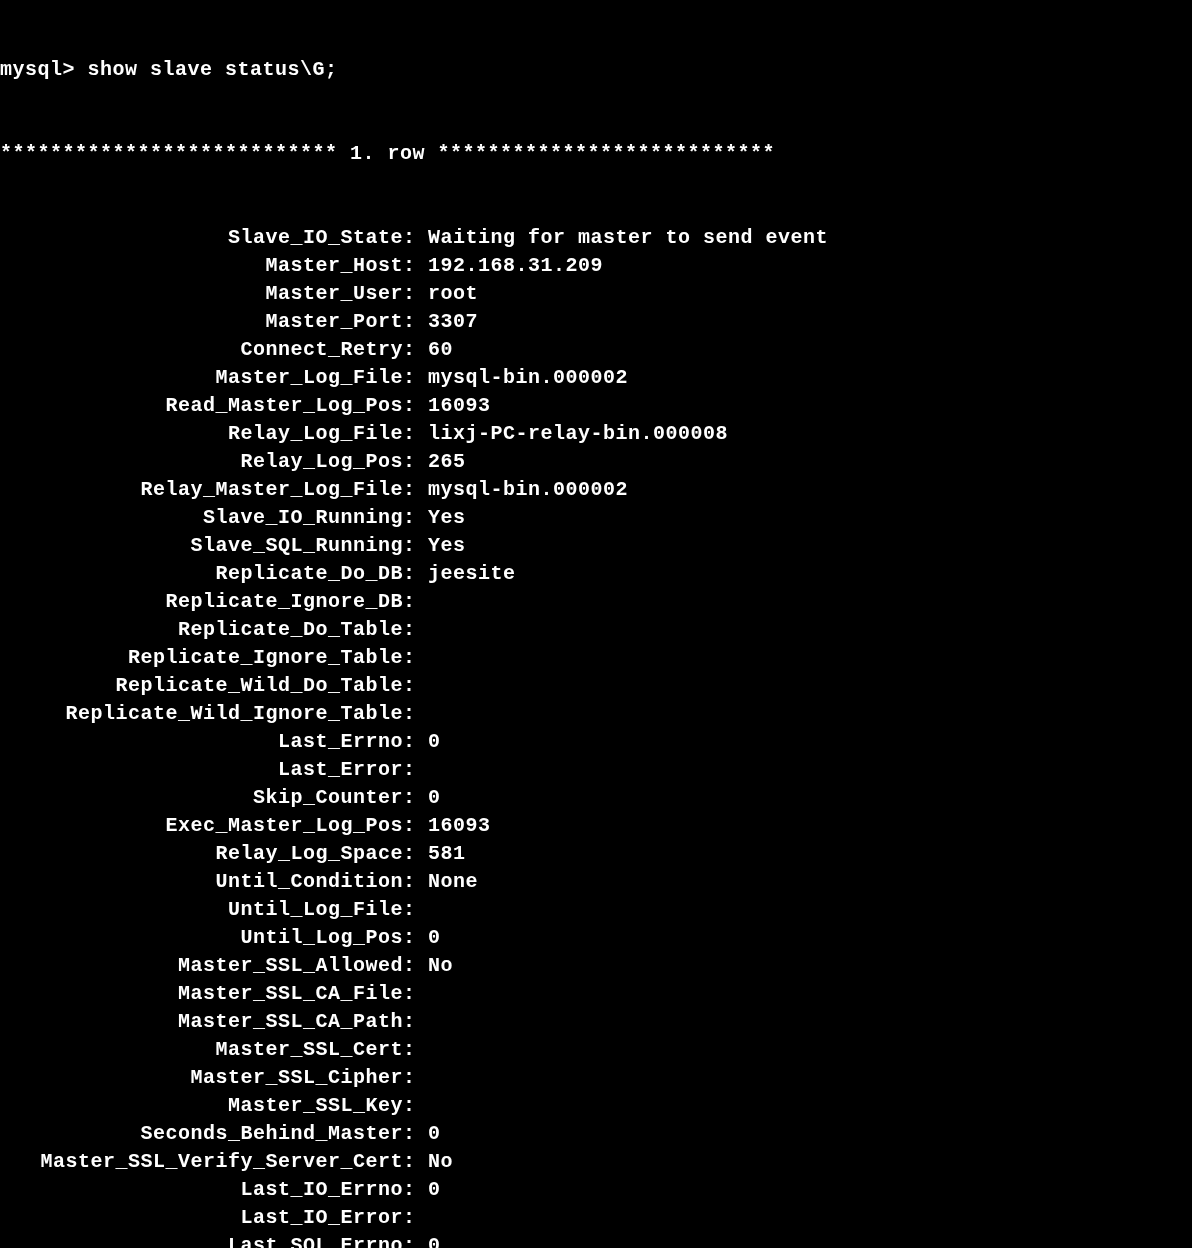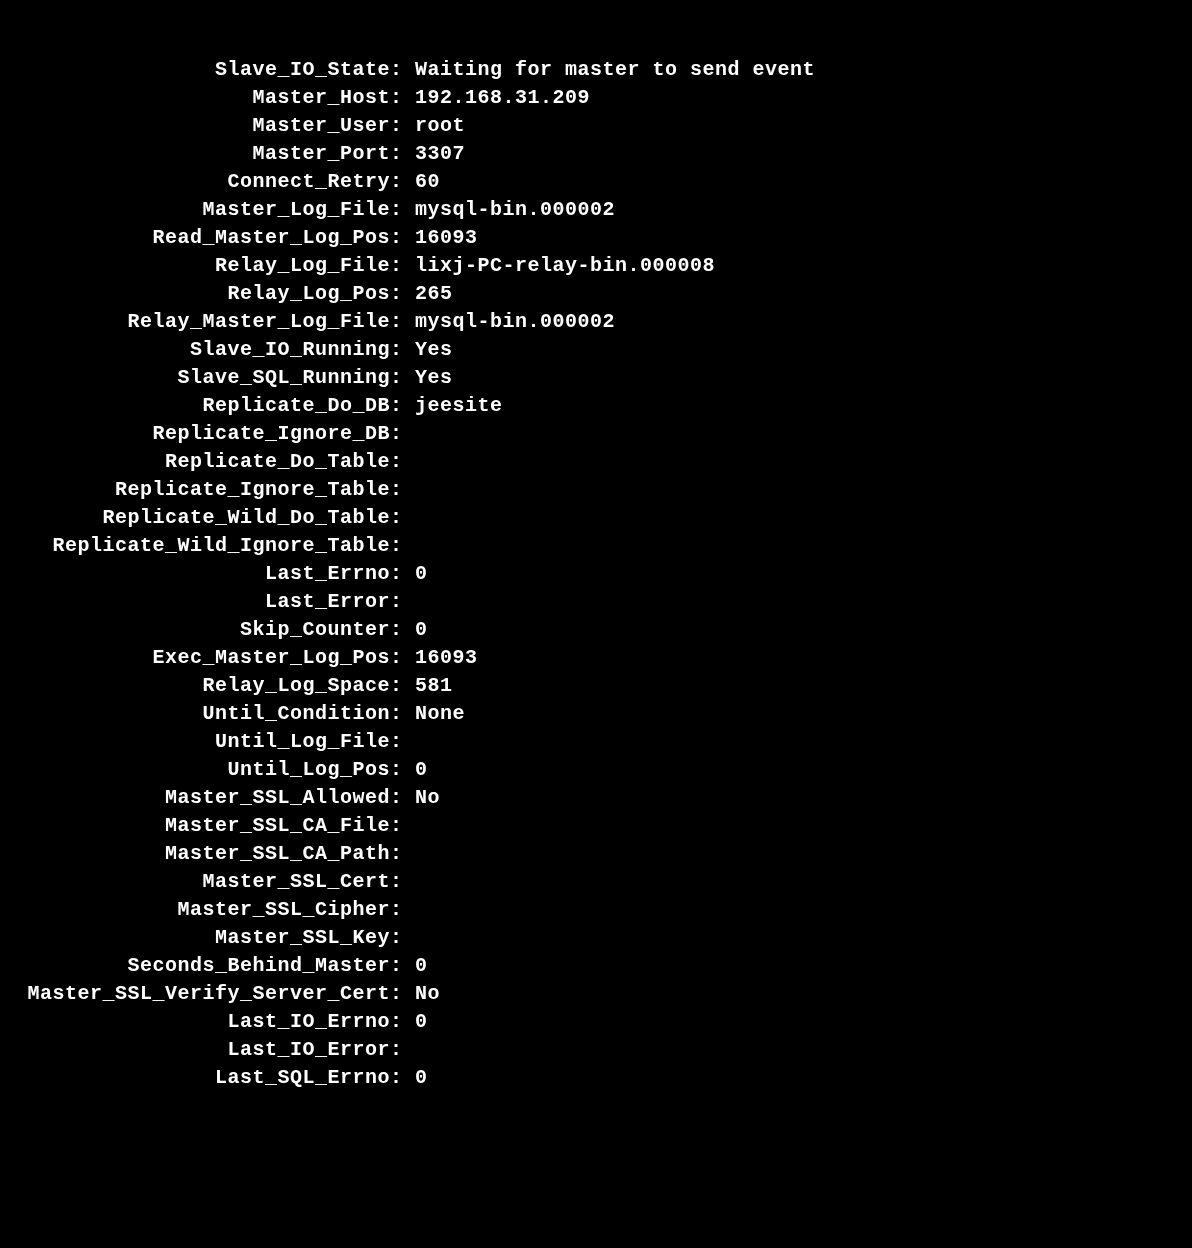--- a/index.html
+++ b/index.html
@@ -20,28 +20,31 @@
     white-space: pre;
     padding: 0;
   }
   .row {
     display: flex;
   }
   .label {
     display: inline-block;
     width: 415px;
     text-align: right;
+    margin-left: 13px;
   }
   .value {
     display: inline-block;
     padding-left: 0;
     text-align: center;
   }
   .header-line {
     white-space: pre;
   }
 </style>
 </head>
 <body>
 
 <div class="terminal">
+  <div class="header-line"><span>mysql&gt; </span><span>show slave status\G;</span></div>
+  <div class="header-line">*************************** 1. row ***************************</div>
   <div id="fields"><div class="row"><span class="label">Slave_IO_State: </span><span class="value">Waiting for master to send event</span></div><div class="row"><span class="label">Master_Host: </span><span class="value">192.168.31.209</span></div><div class="row"><span class="label">Master_User: </span><span class="value">root</span></div><div class="row"><span class="label">Master_Port: </span><span class="value">3307</span></div><div class="row"><span class="label">Connect_Retry: </span><span class="value">60</span></div><div class="row"><span class="label">Master_Log_File: </span><span class="value">mysql-bin.000002</span></div><div class="row"><span class="label">Read_Master_Log_Pos: </span><span class="value">16093</span></div><div class="row"><span class="label">Relay_Log_File: </span><span class="value">lixj-PC-relay-bin.000008</span></div><div class="row"><span class="label">Relay_Log_Pos: </span><span class="value">265</span></div><div class="row"><span class="label">Relay_Master_Log_File: </span><span class="value">mysql-bin.000002</span></div><div class="row"><span class="label">Slave_IO_Running: </span><span class="value">Yes</span></div><div class="row"><span class="label">Slave_SQL_Running: </span><span class="value">Yes</span></div><div class="row"><span class="label">Replicate_Do_DB: </span><span class="value">jeesite</span></div><div class="row"><span class="label">Replicate_Ignore_DB: </span><span class="value"></span></div><div class="row"><span class="label">Replicate_Do_Table: </span><span class="value"></span></div><div class="row"><span class="label">Replicate_Ignore_Table: </span><span class="value"></span></div><div class="row"><span class="label">Replicate_Wild_Do_Table: </span><span class="value"></span></div><div class="row"><span class="label">Replicate_Wild_Ignore_Table: </span><span class="value"></span></div><div class="row"><span class="label">Last_Errno: </span><span class="value">0</span></div><div class="row"><span class="label">Last_Error: </span><span class="value"></span></div><div class="row"><span class="label">Skip_Counter: </span><span class="value">0</span></div><div class="row"><span class="label">Exec_Master_Log_Pos: </span><span class="value">16093</span></div><div class="row"><span class="label">Relay_Log_Space: </span><span class="value">581</span></div><div class="row"><span class="label">Until_Condition: </span><span class="value">None</span></div><div class="row"><span class="label">Until_Log_File: </span><span class="value"></span></div><div class="row"><span class="label">Until_Log_Pos: </span><span class="value">0</span></div><div class="row"><span class="label">Master_SSL_Allowed: </span><span class="value">No</span></div><div class="row"><span class="label">Master_SSL_CA_File: </span><span class="value"></span></div><div class="row"><span class="label">Master_SSL_CA_Path: </span><span class="value"></span></div><div class="row"><span class="label">Master_SSL_Cert: </span><span class="value"></span></div><div class="row"><span class="label">Master_SSL_Cipher: </span><span class="value"></span></div><div class="row"><span class="label">Master_SSL_Key: </span><span class="value"></span></div><div class="row"><span class="label">Seconds_Behind_Master: </span><span class="value">0</span></div><div class="row"><span class="label">Master_SSL_Verify_Server_Cert: </span><span class="value">No</span></div><div class="row"><span class="label">Last_IO_Errno: </span><span class="value">0</span></div><div class="row"><span class="label">Last_IO_Error: </span><span class="value"></span></div><div class="row"><span class="label">Last_SQL_Errno: </span><span class="value">0</span></div></div>
 </div>
 
 </body></html>

